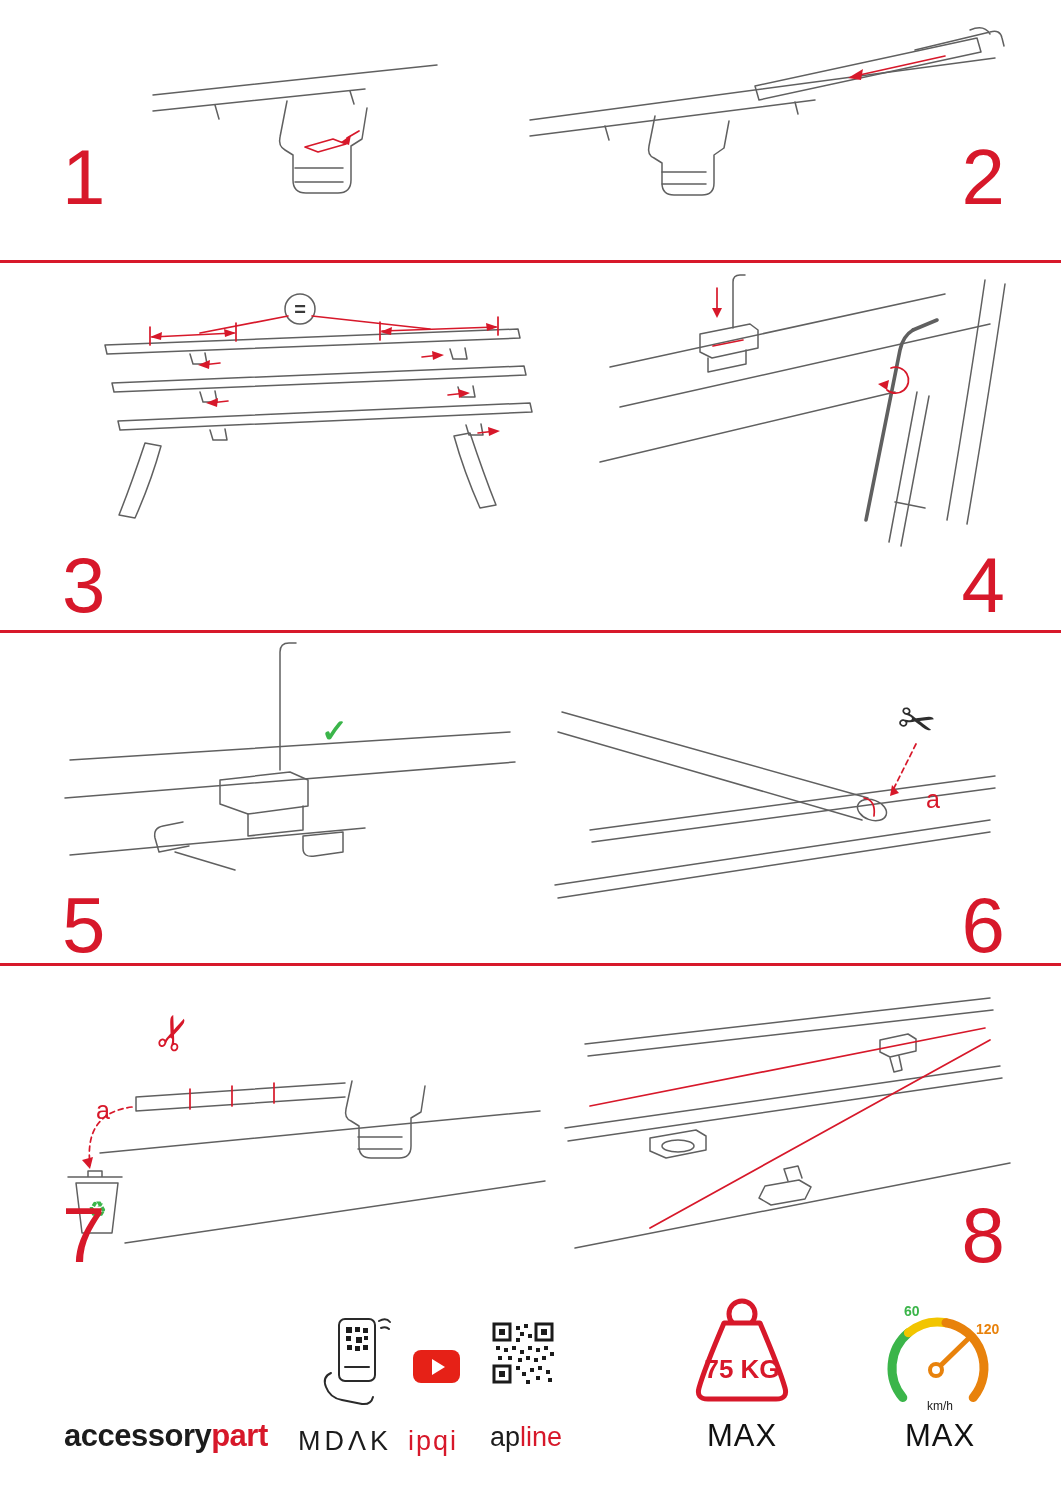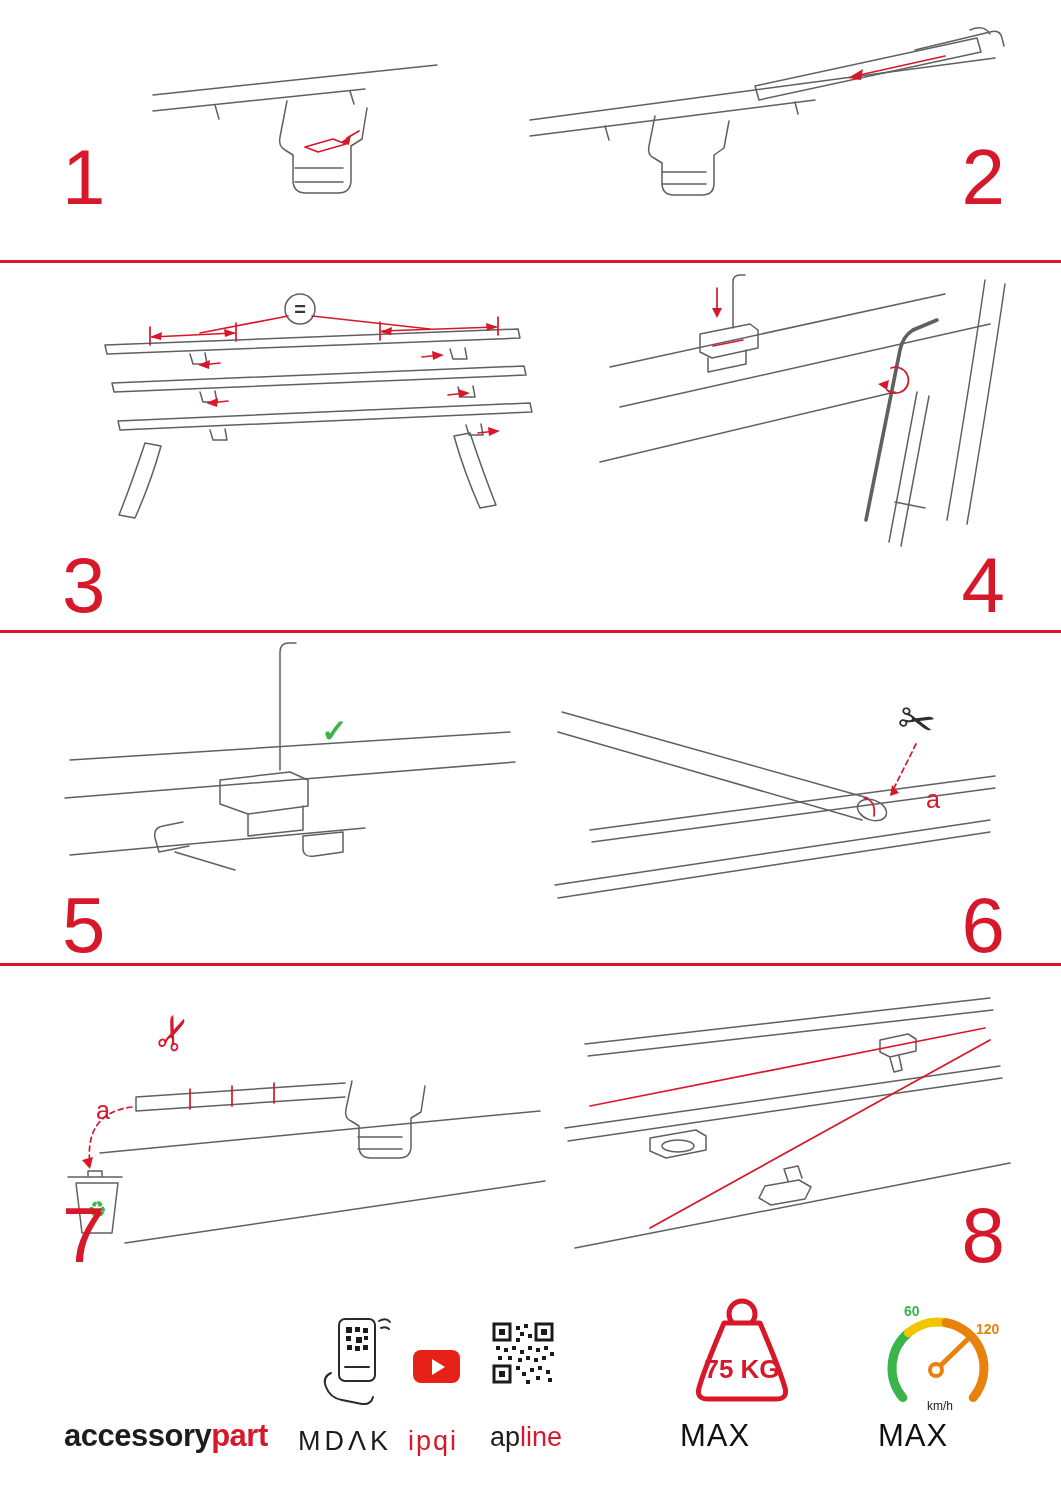--- a/index.html
+++ b/index.html
@@ -22,21 +22,21 @@
   .inkfill{fill:#1b1b1b;stroke:none;}
   text{font-family:"Liberation Sans",sans-serif;}
   .t-ink{fill:#3a3a3a;} .t-acc{fill:var(--accent);} .t-grn{fill:var(--green);} .t-org{fill:var(--orange);}
   .product{position:absolute;color:var(--navy);font-weight:700;font-size:56px;letter-spacing:1px;line-height:1;}
   .product .suffix{font-size:44px;}
   .brand{position:absolute;font-weight:700;font-size:31px;letter-spacing:-0.5px;color:#1c1c1c;line-height:1;}
   .red-txt{color:var(--accent);}
   .logo-txt{position:absolute;font-size:27px;color:#1c1c1c;line-height:1;text-align:center;}
   .mdak{letter-spacing:4px;}
   .ipqi{color:var(--accent);letter-spacing:2px;}
-  .maxlbl{position:absolute;width:124px;text-align:left;font-size:31px;letter-spacing:1px;color:#111;line-height:1;}
+  .maxlbl{position:absolute;width:124px;text-align:center;font-size:31px;letter-spacing:1px;color:#111;line-height:1;}
   .yt{position:absolute;left:413px;top:1350px;width:47px;height:33px;background:#e62117;
       border-radius:8px;display:flex;align-items:center;justify-content:center;}
   .yt .tri{width:0;height:0;border-left:13px solid #fff;border-top:8px solid transparent;
            border-bottom:8px solid transparent;margin-left:3px;}
   .wstroke{fill:#fff;stroke:var(--accent);stroke-width:5;stroke-linejoin:round;}
   .wstroke-n{fill:none;stroke:var(--accent);stroke-width:5;}
   .arc{fill:none;stroke-width:9;stroke-linecap:round;}
   .arc.g{stroke:var(--green);} .arc.y{stroke:var(--yellow);} .arc.o{stroke:var(--orange);}
   .needle{stroke:var(--orange);stroke-width:5;stroke-linecap:round;fill:none;}
   .hub{fill:#fff;stroke:var(--orange);stroke-width:4;}

